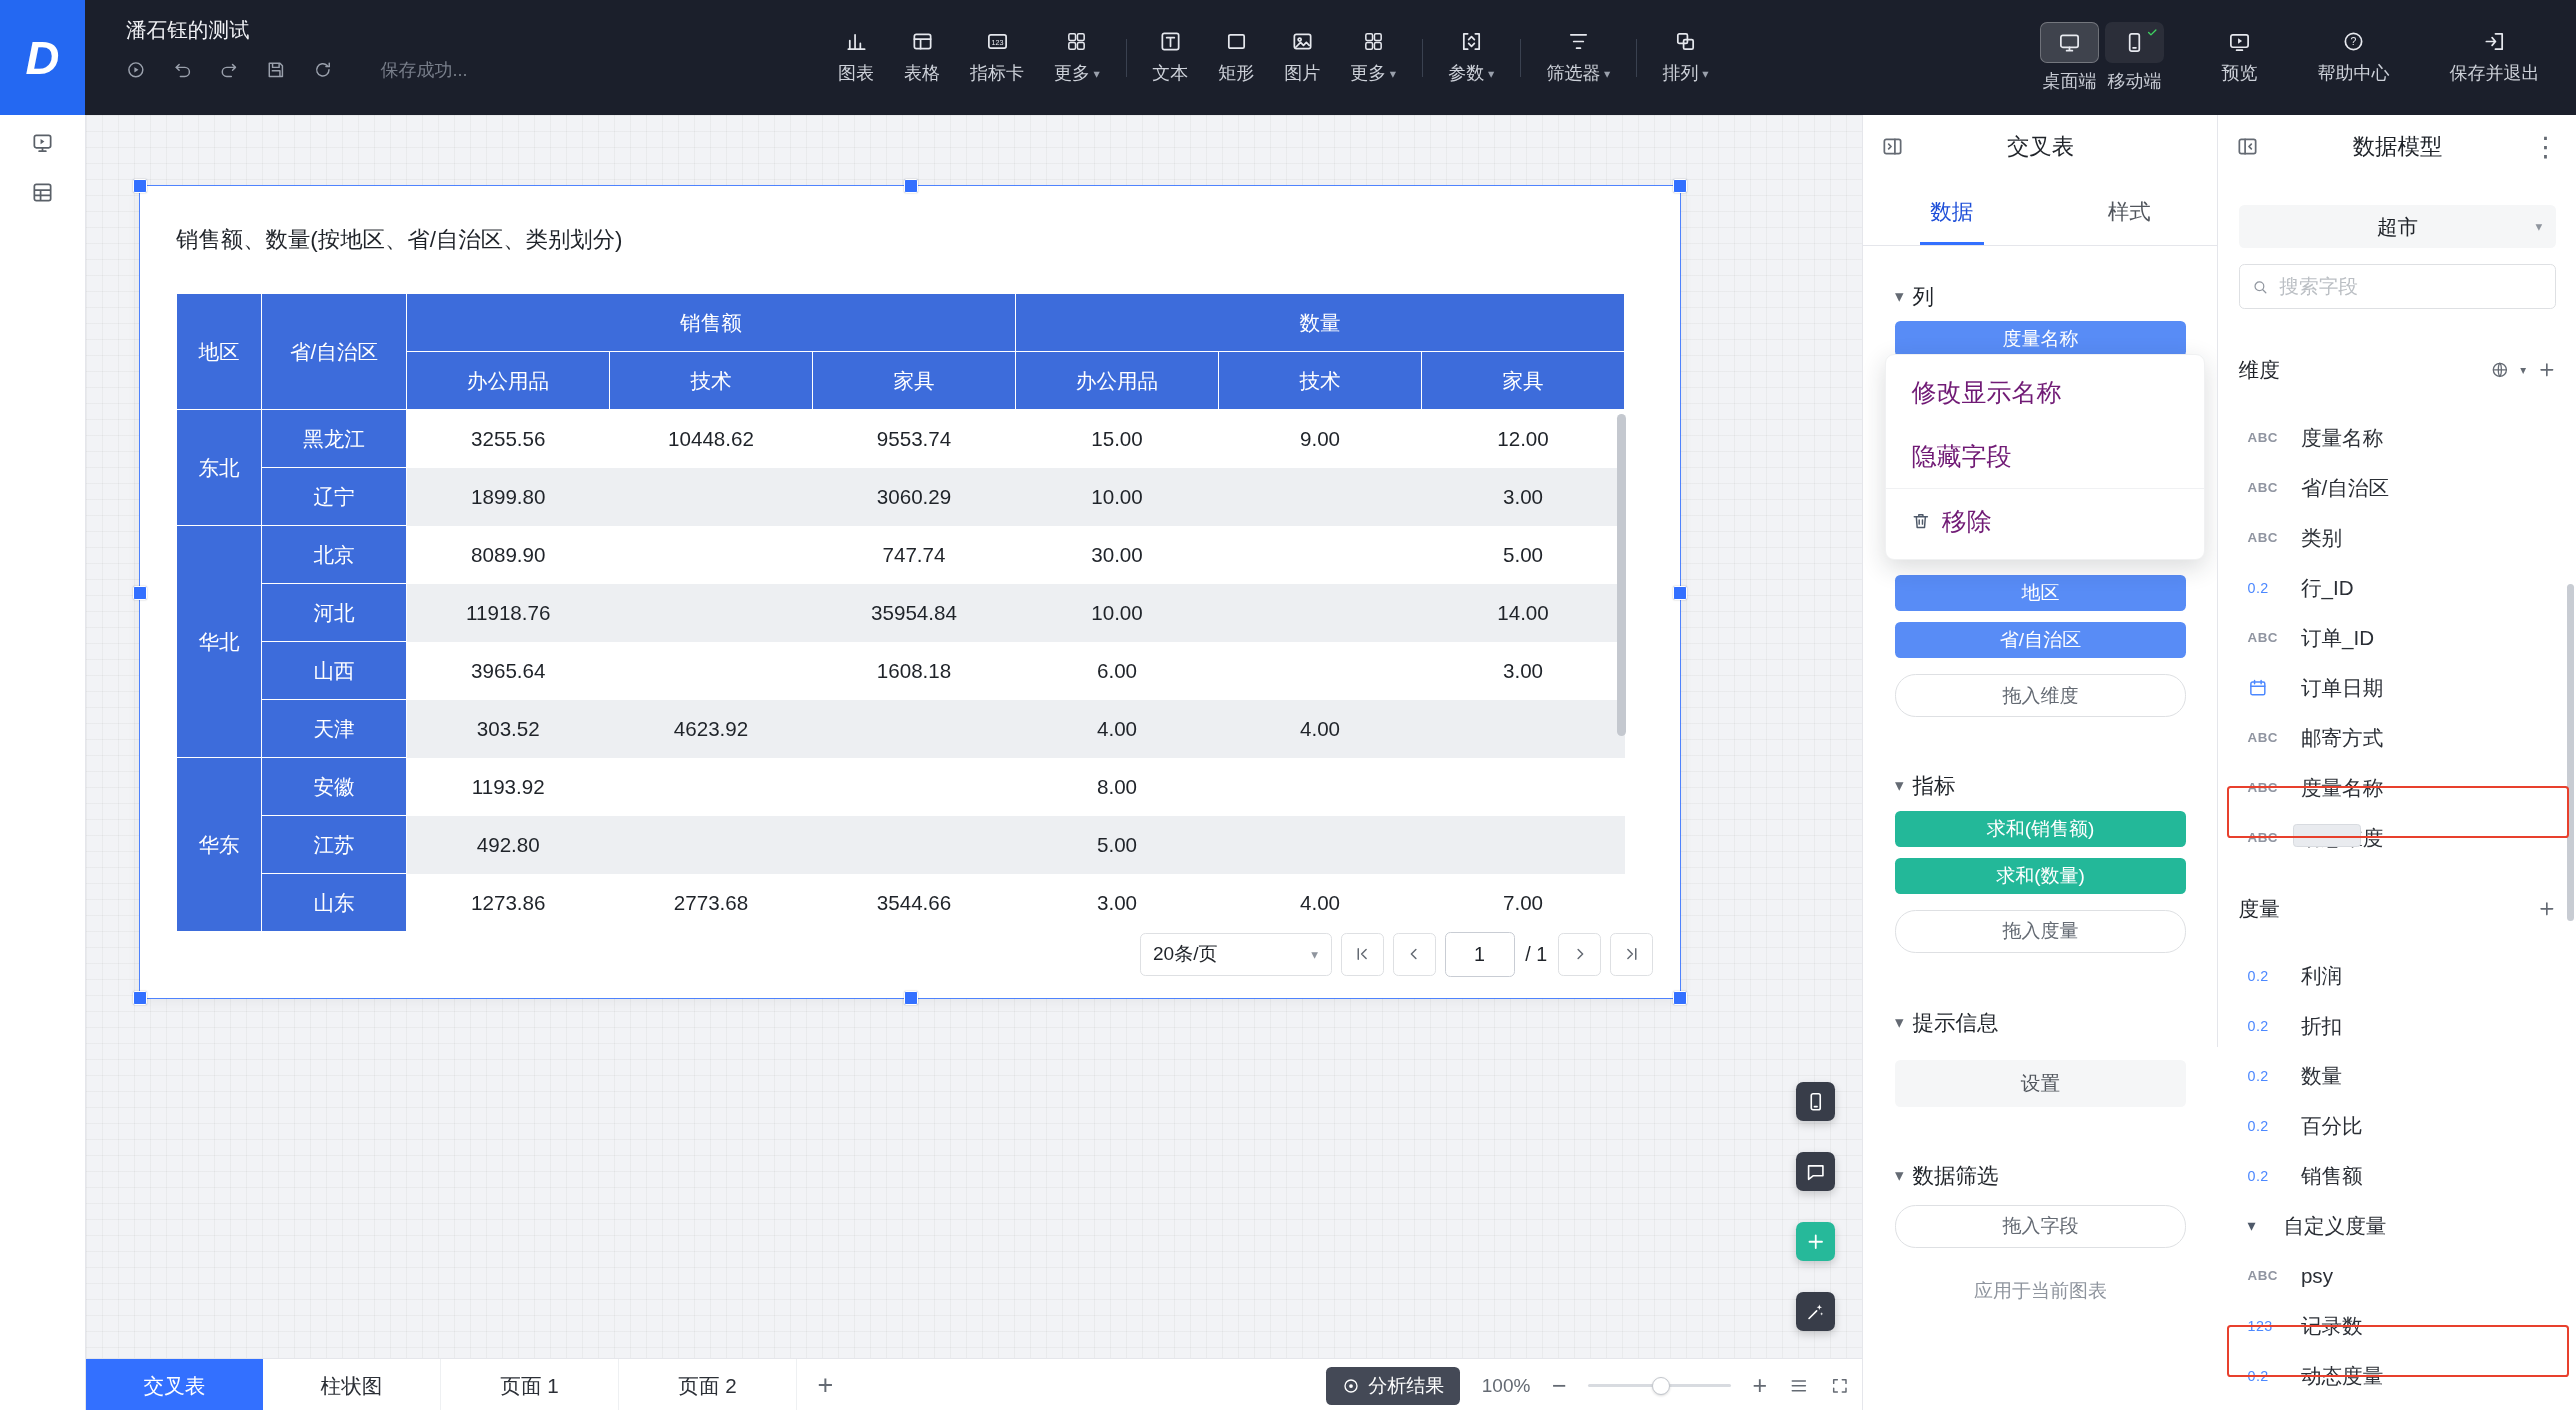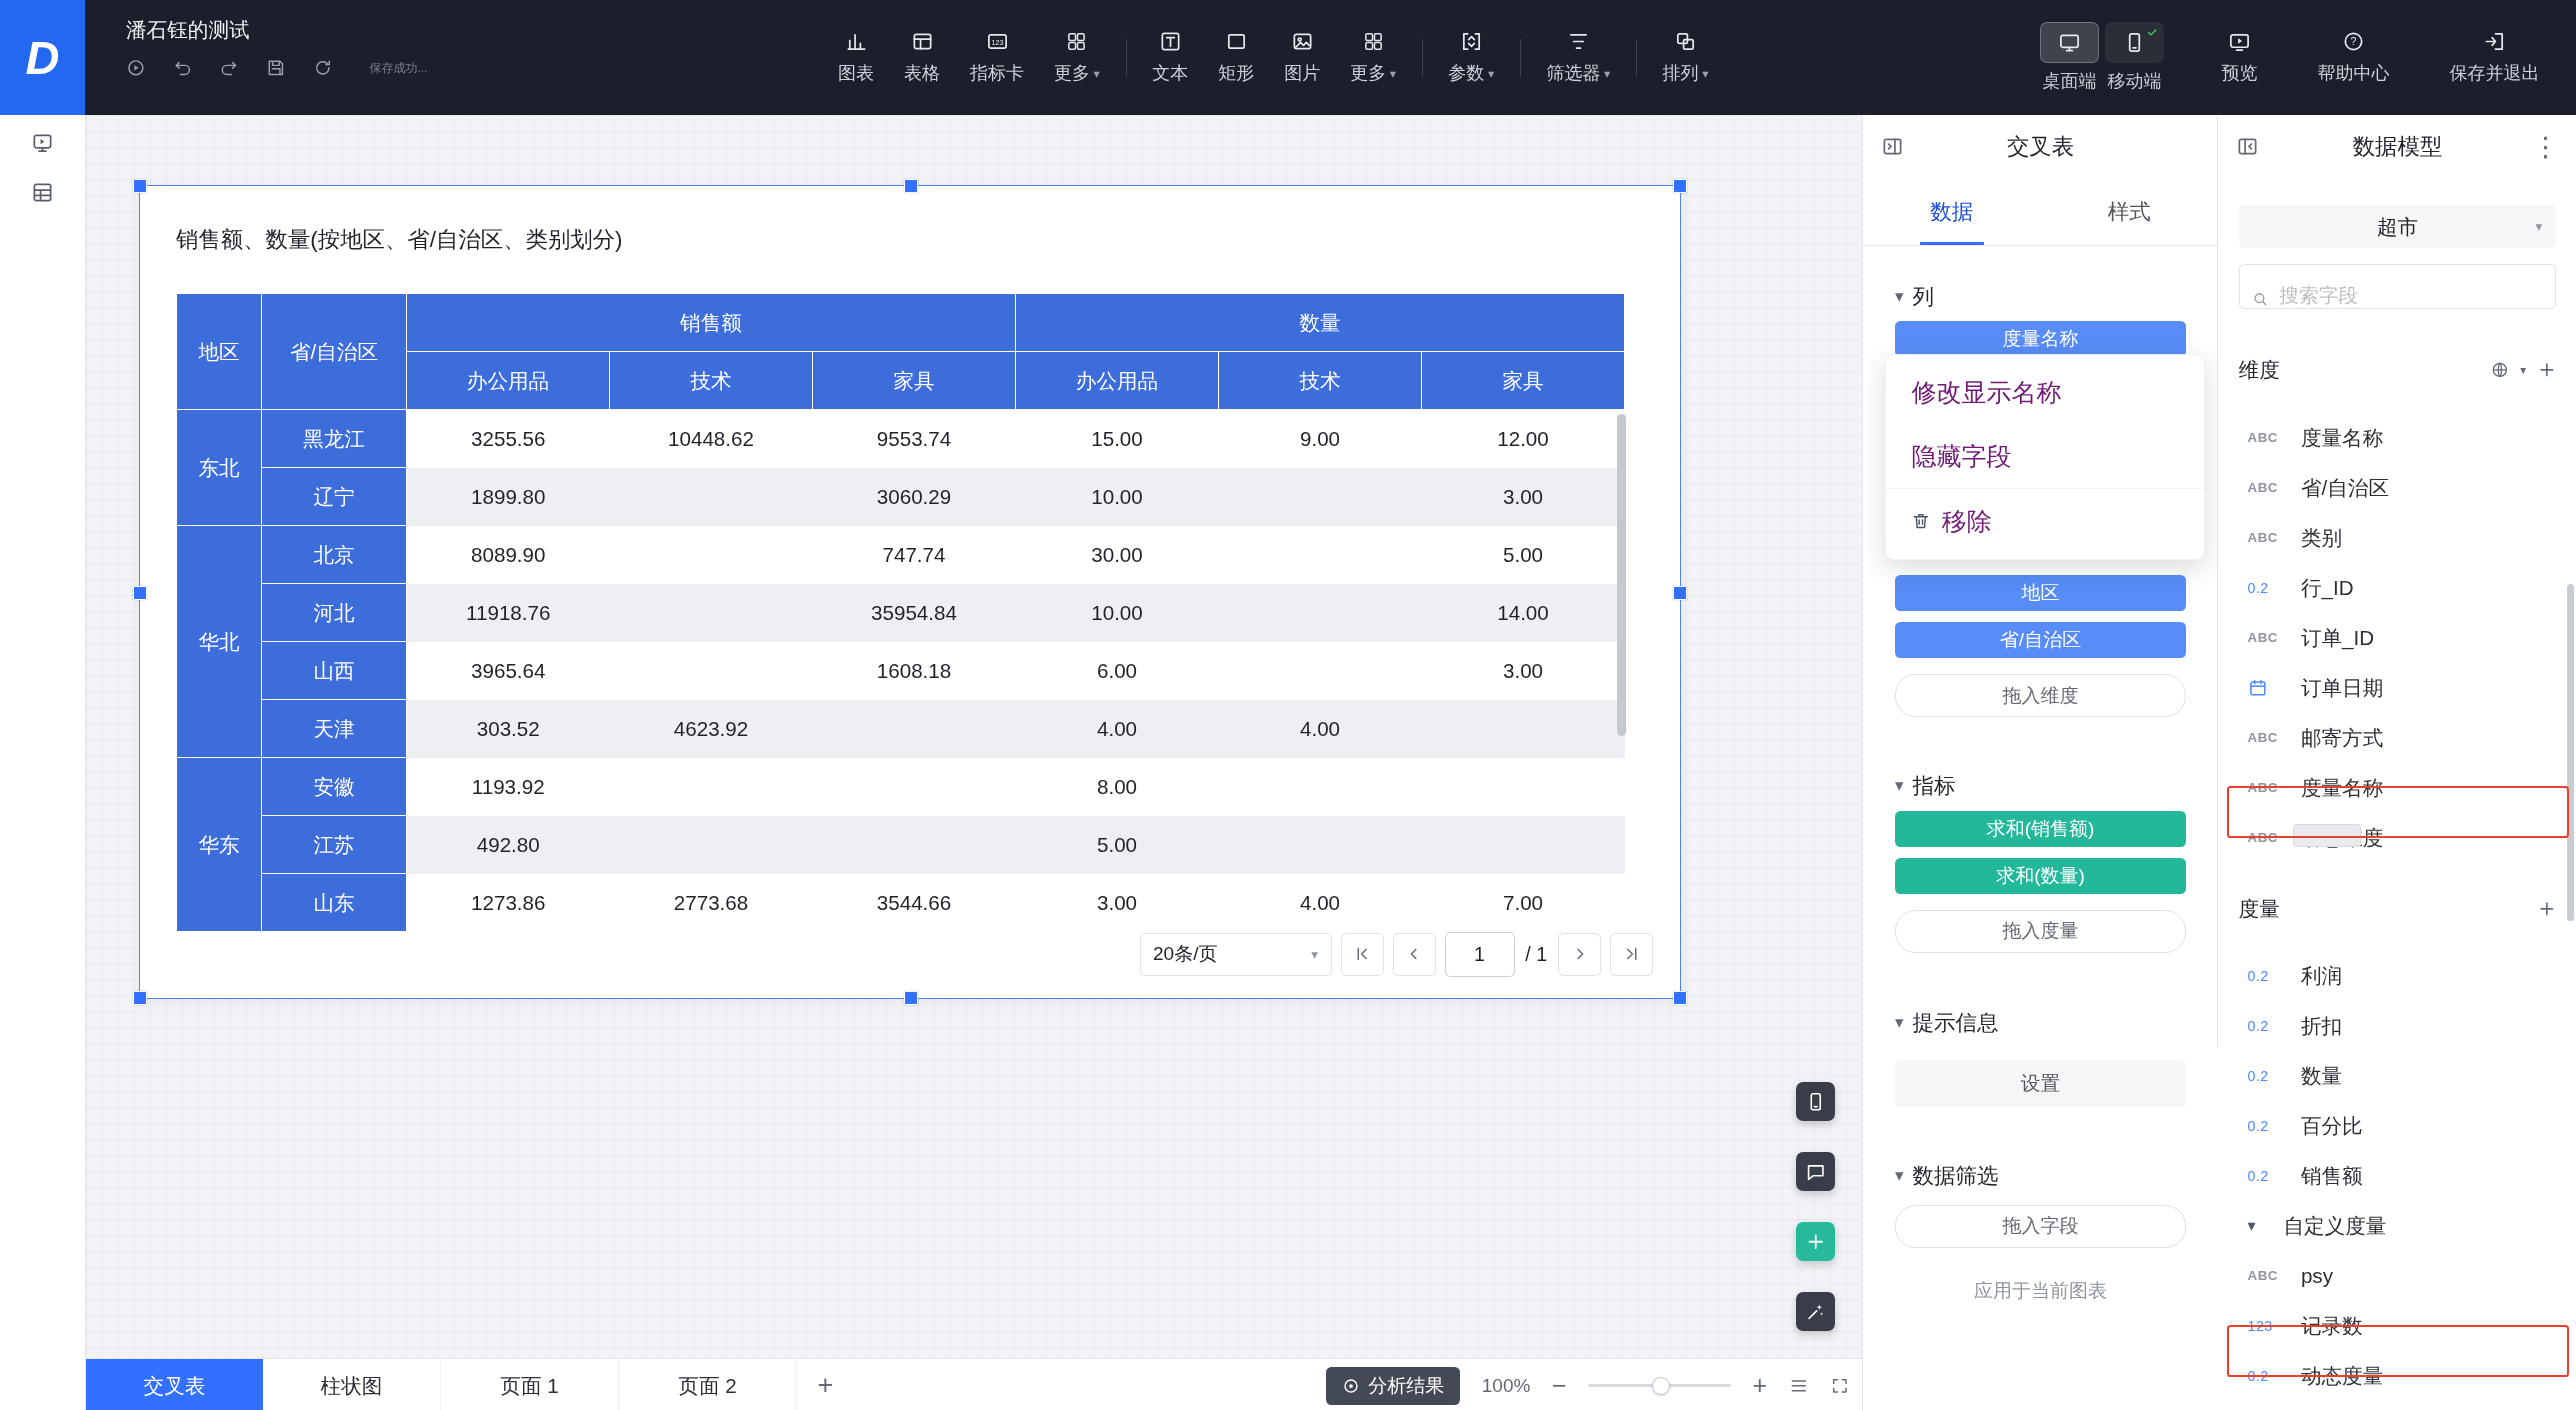--- a/index.html
+++ b/index.html
@@ -10,21 +10,21 @@
   .ic.xs{width:12.5px;height:12.5px}
 
   
   .topbar{position:absolute;left:0;top:0;width:2576px;height:115px;background:#1B1F2B;z-index:40}
   .logo{position:absolute;left:0;top:0;width:85px;height:115px;background:#2468F2;display:flex;align-items:center;justify-content:center}
   .logo-glyph{color:#fff;font-size:47px;font-weight:700;font-style:italic}
   .doc-block{position:absolute;left:126px;top:16px}
   .doc-title{font-size:20.6px;color:#F2F3F7;font-weight:500}
   .doc-toolbar{display:flex;align-items:center;gap:27px;margin-top:14.3px;color:#9AA0AC}
   .mini-btn{cursor:pointer}
-  .save-status{font-size:12px;color:#787E8A;margin-left:10px}
+  .save-status{font-size:18px;color:#787E8A;margin-left:21px}
   .insert-bar{position:absolute;left:823px;top:0;height:115px;display:flex;align-items:center}
   .tb-item{display:flex;flex-direction:column;align-items:center;gap:8px;padding:0 15px;color:#E6E8EE;cursor:pointer}
   .tb-label{font-size:18px;color:#CDD1D9;white-space:nowrap;display:flex;align-items:center;gap:3.6px}
   .caret{font-size:12.5px;color:#9AA0AC}
   .tb-sep{width:0.9px;height:38px;background:#3A4150;margin:0 10.7px}
   .top-right{position:absolute;right:21.5px;top:0;height:115px;display:flex;align-items:center;gap:30px}
   .device{display:flex;gap:6px;margin-right:12.5px}
   .dev-col{display:flex;flex-direction:column;align-items:center}
   .dev-box{width:59px;height:41px;border-radius:7.2px;display:flex;align-items:center;justify-content:center;color:#E8EAF0;position:relative;cursor:pointer}
   .dev-box.selected{background:rgba(255,255,255,.16);box-shadow:0 0 0 0.9px rgba(255,255,255,.28) inset}
@@ -130,21 +130,21 @@
   .model-panel{position:absolute;left:2217px;top:115px;width:359px;height:932px;background:#fff;
                border-left:0.9px solid #E5E6EB;z-index:25}
   .mp-header{position:relative;height:63px;display:flex;align-items:center;justify-content:space-between;padding:0 18px}
   .mp-title{position:absolute;left:0;right:0;text-align:center;font-size:22.4px;font-weight:500;color:#1F2329}
   .mp-expand{color:#646A73;z-index:2;cursor:pointer}
   .kebab{color:#646A73;font-size:27px;z-index:2;cursor:pointer}
   .mp-body{padding:0 20.6px;position:relative}
   .dataset-btn{margin-top:27px;height:43px;background:#F5F6F7;border-radius:5.4px;display:flex;align-items:center;
                justify-content:center;font-size:20.6px;color:#1F2329;position:relative;cursor:pointer}
   .dataset-btn .sel-chev{position:absolute;right:14.3px}
-  .search-box{margin-top:16px;height:43px;border:0.9px solid #DEE0E3;border-radius:5.4px;display:flex;align-items:flex-end;
+  .search-box{margin-top:16px;height:43px;border:0.9px solid #DEE0E3;border-radius:5.4px;display:flex;align-items:center;
               gap:9px;padding:0 12.5px;background:#fff}
   .search-box .ic{color:#8F959E;width:18px;height:18px}
   .search-box input{border:none;outline:none;font-size:19.7px;color:#1F2329;width:100%;background:transparent;
                     font-family:"Liberation Sans","DejaVu Sans",sans-serif}
   .search-box input::placeholder{color:#BBBFC4}
   .mp-sec-row{display:flex;align-items:center;justify-content:space-between;font-size:20.6px;color:#1F2329;height:27px}
   .mp-sec-row.dims{margin-top:47px}
   .mp-sec-row.measures{margin-top:33px}
   .mp-tools{display:flex;align-items:center;gap:10.7px;color:#646A73}
   .mp-tools .caret{font-size:11.6px;color:#646A73}

